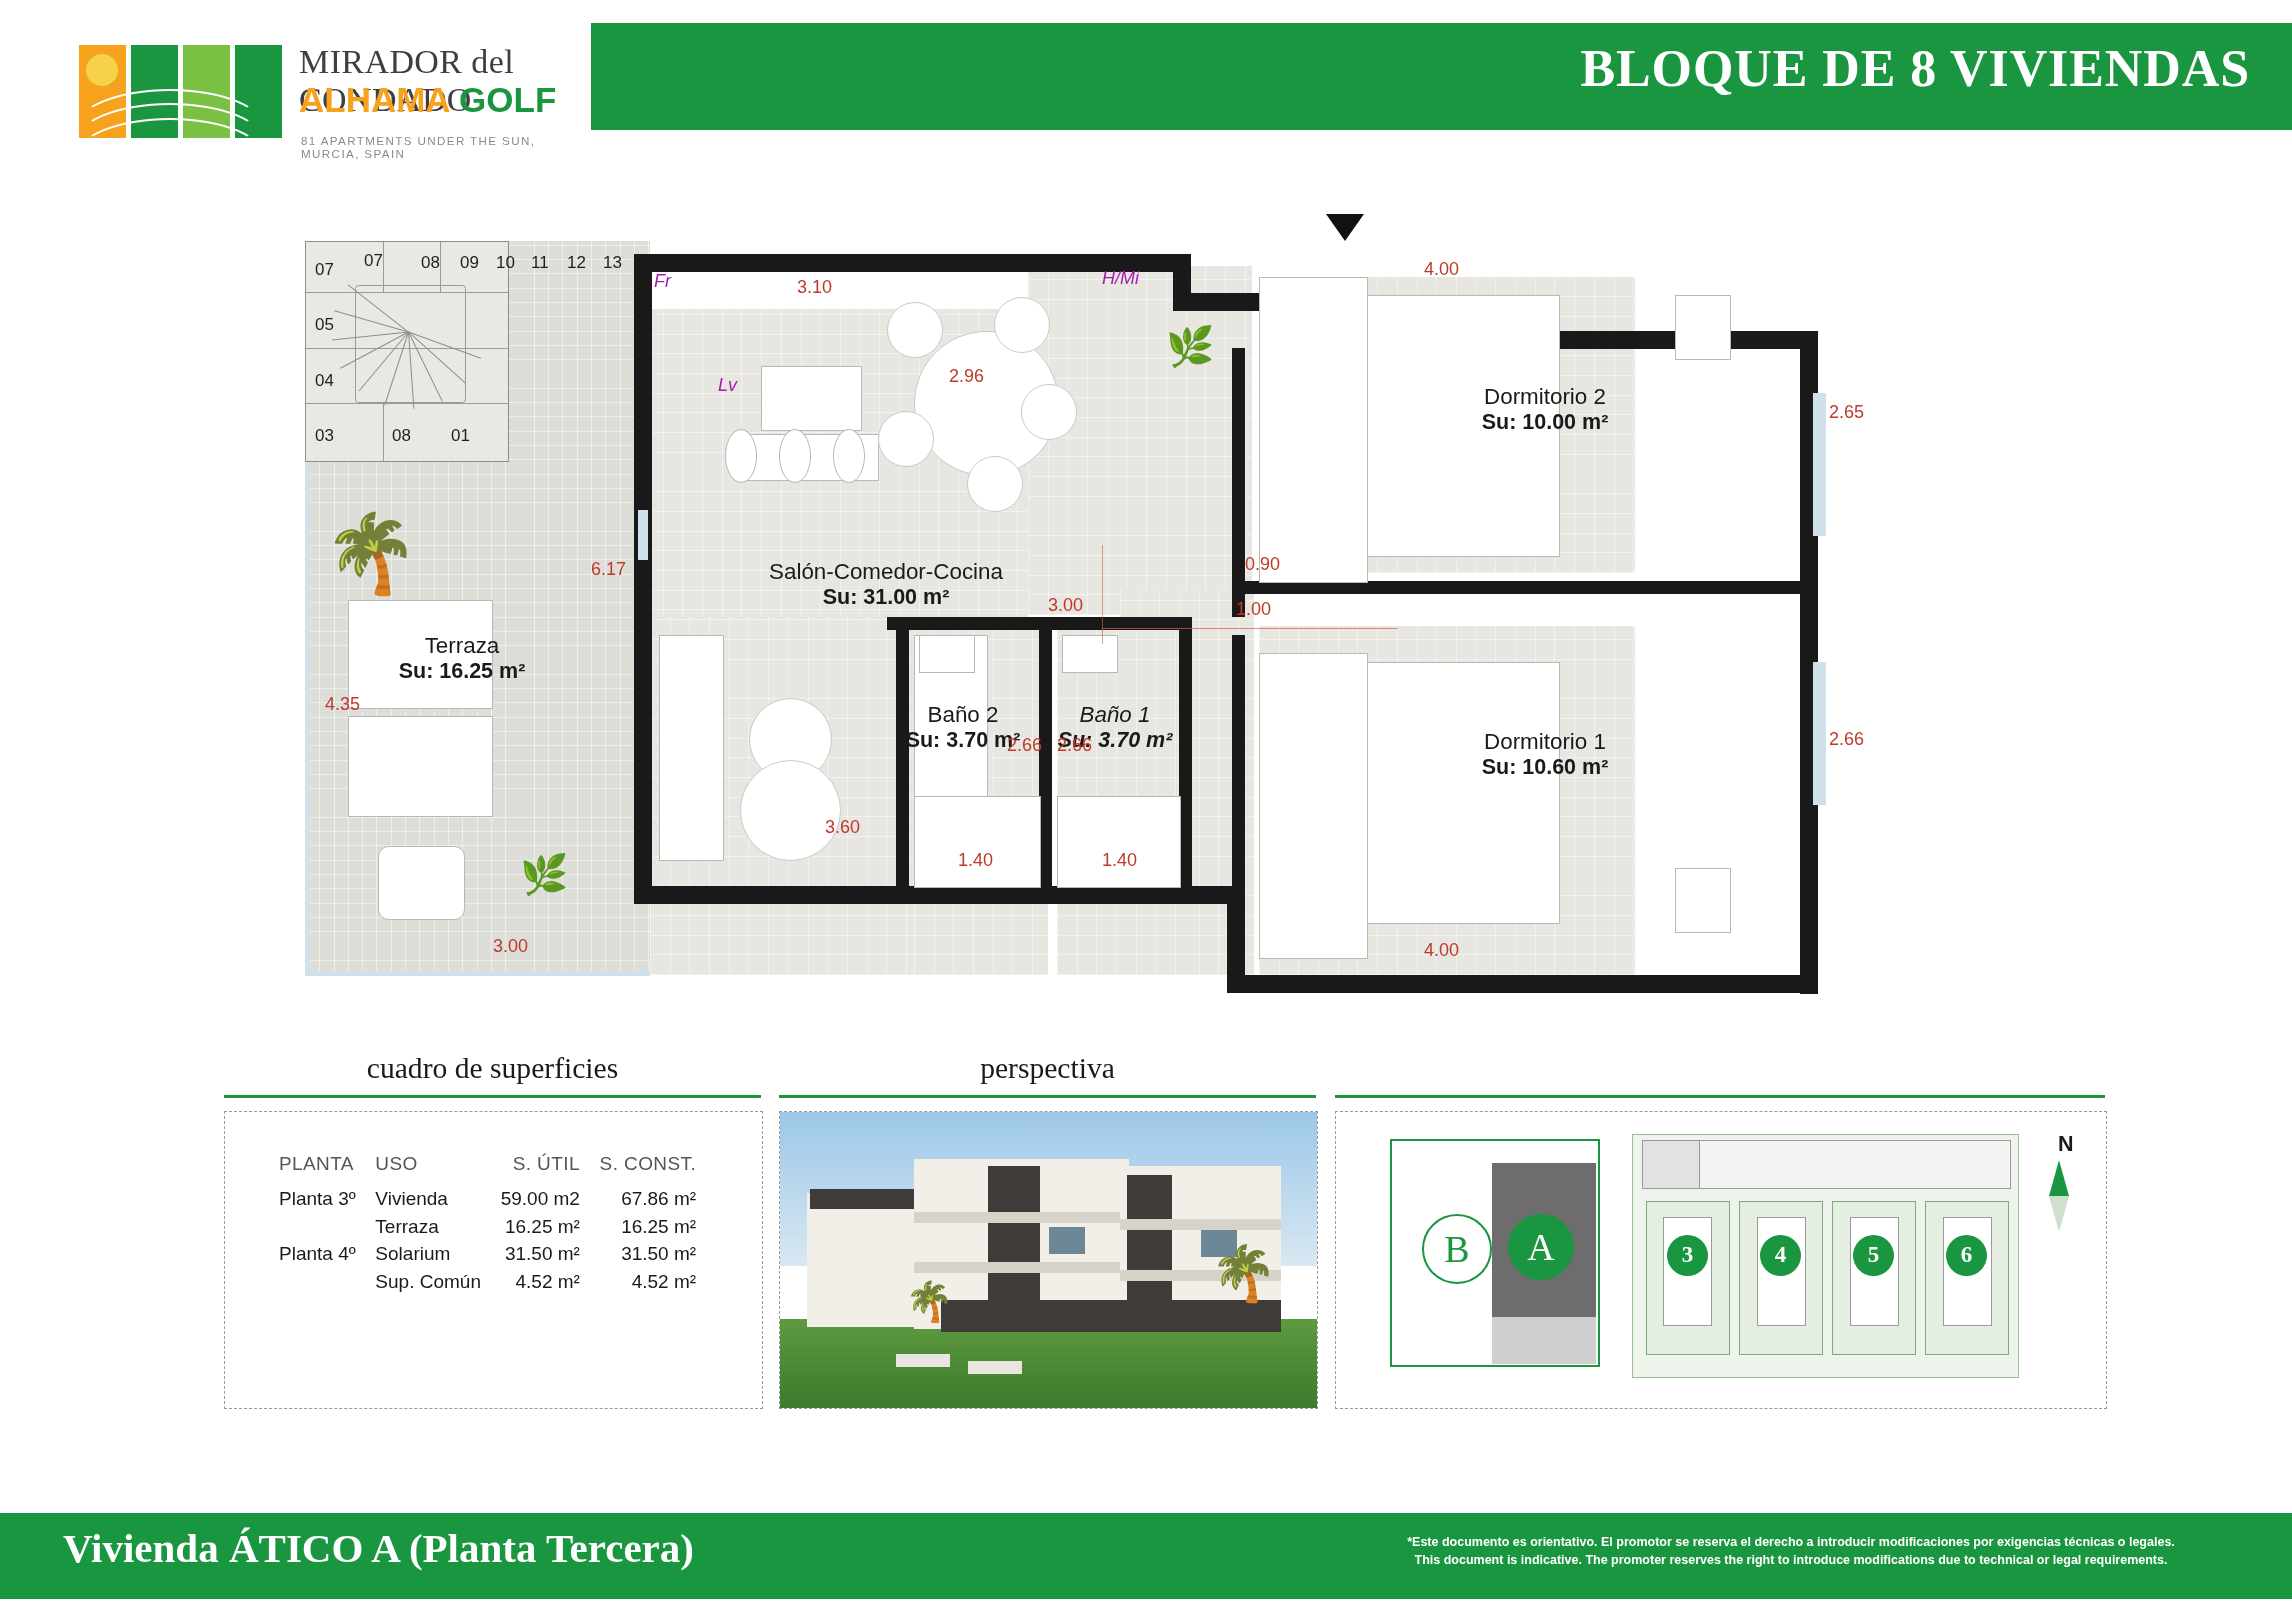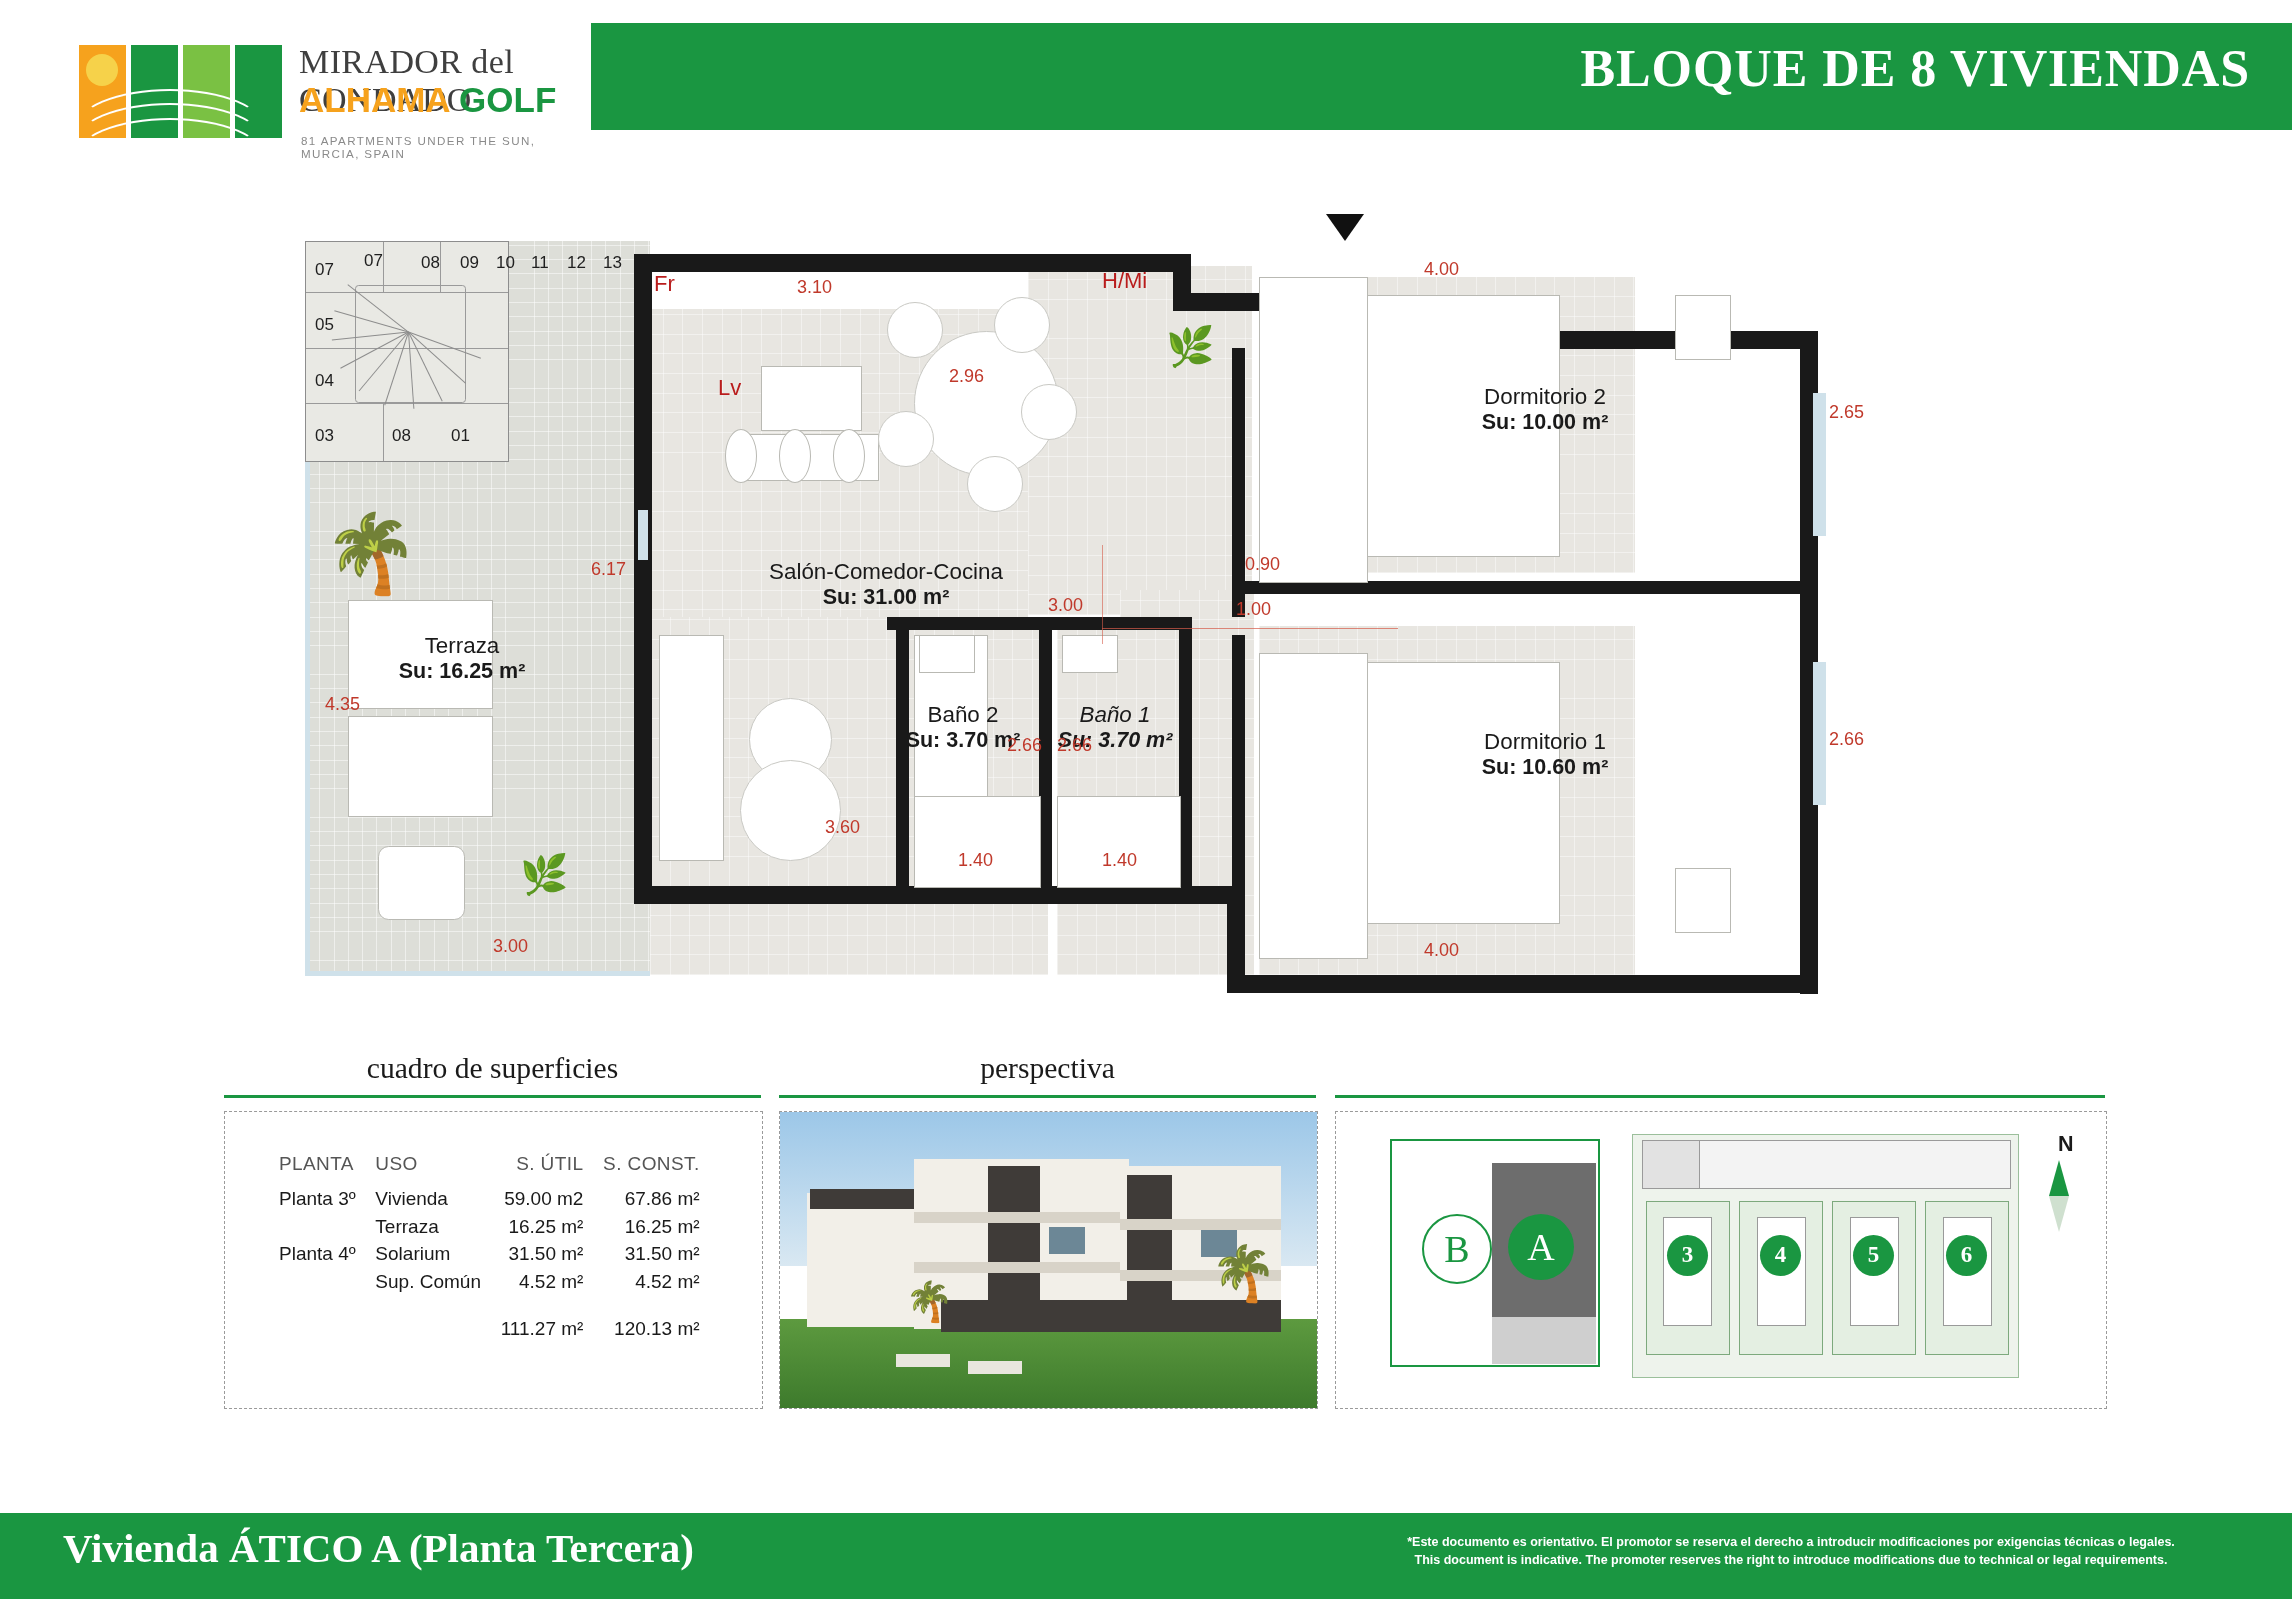--- a/index.html
+++ b/index.html
@@ -51,21 +51,21 @@
   .room-fill.tile{background-image:repeating-linear-gradient(0deg,rgba(255,255,255,.45) 0 0.9px,transparent 0.9px 19.7px),
                    repeating-linear-gradient(90deg,rgba(255,255,255,.45) 0 0.9px,transparent 0.9px 19.7px);}
   .furn{position:absolute;background:#ffffff;border:0.9px solid #b9b9b3;}
   .furn-soft{position:absolute;background:#ffffff;border:0.9px solid #c9c9c4;border-radius:50%;}
   .glass{position:absolute;background:#cfe1ea;}
   .label{position:absolute;text-align:center;color:#1a1a1a;}
   .label .n{display:block;font-size:22.4px;white-space:nowrap;}
   .label .s{display:block;font-size:21.5px;font-weight:bold;white-space:nowrap;}
   .dim{position:absolute;color:#c0392b;font-size:18px;white-space:nowrap;}
   .dimline{position:absolute;background:#d65b4a;}
-  .tag{position:absolute;font-size:22px;color:#b91c1c;}
+  .tag{position:absolute;font-size:18px;color:#a21caf;font-style:italic;}
   .arrow-down{position:absolute;width:0;height:0;border-left:19.7px solid transparent;border-right:19.7px solid transparent;border-top:27px solid #111;}
   .plant{position:absolute;color:#2f6b3a;font-size:39px;line-height:1;}
   .palm{position:absolute;color:#3e7d46;font-size:77px;line-height:1;}
 
   
   .panels{position:absolute;left:224px;top:1052px;width:1881px;height:358px;}
   .panel-title{position:absolute;font-size:29.6px;color:#1a1a1a;font-family:"Liberation Serif",serif;text-align:center;}
   .panel-rule{position:absolute;height:2.7px;background:#1a9641;}
   .panel-box{position:absolute;border:1.8px dashed #9a9a9a;background:#ffffff;}
 
@@ -344,26 +344,20 @@
             <td>Solarium</td>
             <td class="r">31.50 m²</td>
             <td class="r">31.50 m²</td>
           </tr>
           <tr>
             <td></td>
             <td>Sup. Común</td>
             <td class="r">4.52 m²</td>
             <td class="r">4.52 m²</td>
           </tr>
-          <tr class="tot">
-            <td></td>
-              <td></td>
-            <td class="r">111.27 m²</td>
-            <td class="r">120.13 m²</td>
-          </tr>
         </tbody>
       </table>
     </div>
   </div>
 
   <div class="panel-title" style="left:555px;top:0;width:537px;">perspectiva</div>
   <div class="panel-rule" style="left:555px;top:43px;width:537px;"></div>
   <div class="panel-box" style="left:555px;top:59px;width:537px;height:296px;padding:0;overflow:hidden;">
     <div class="persp">
       <div class="sky"></div>

